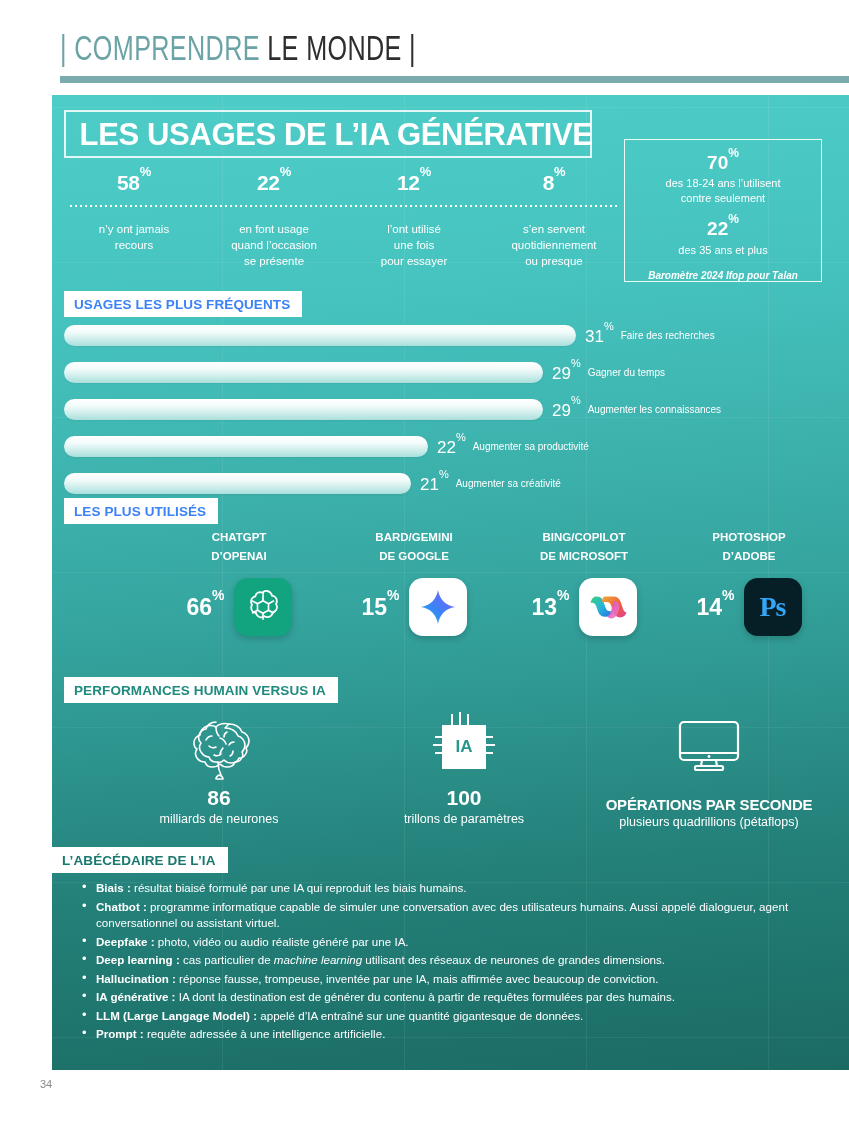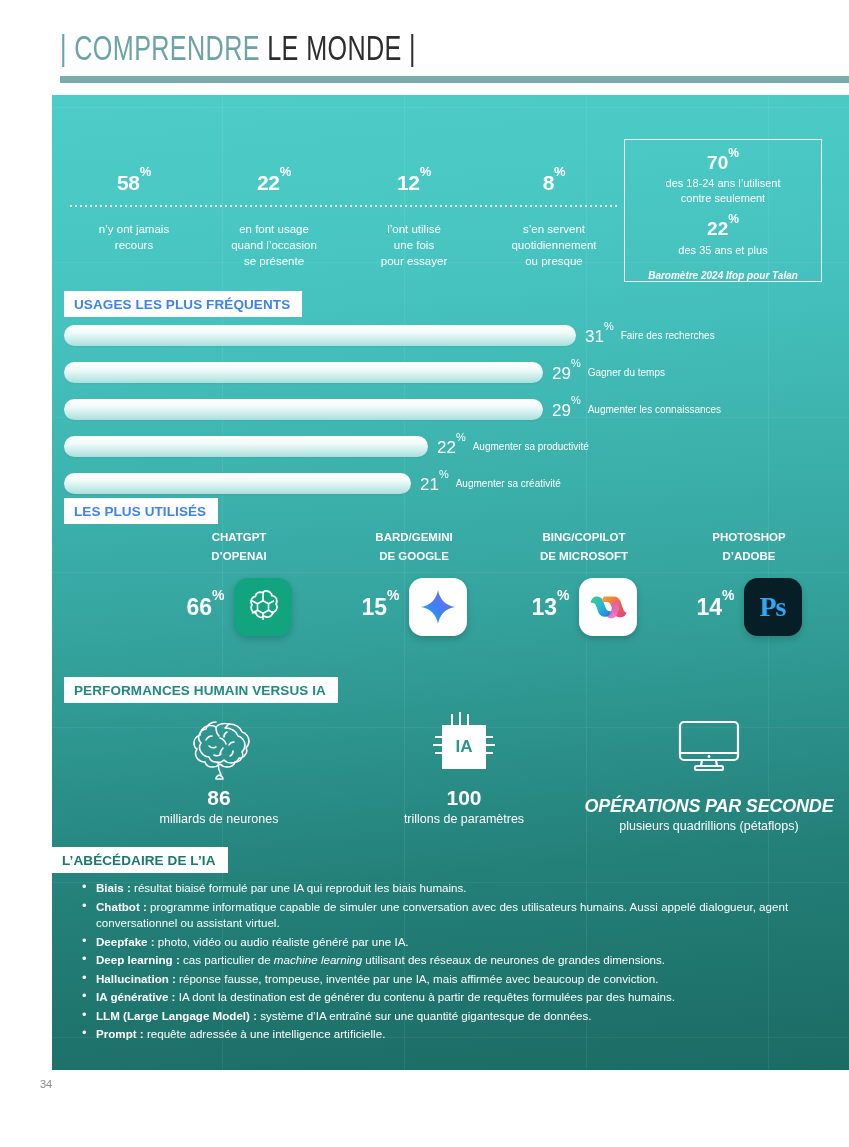--- a/index.html
+++ b/index.html
@@ -134,21 +134,21 @@
     font-size: 28px; font-weight: 700; color: #34a6f5;
     font-family: "Liberation Serif", serif; letter-spacing: -1px;
   }
 
   
   .perf { position: absolute; left: 12px; top: 615px; width: 775px; height: 145px; }
   .perf-item { position: absolute; text-align: center; color: #fff; }
   .perf-icon { height: 74px; display: flex; align-items: center; justify-content: center; }
   .perf-num { font-size: 21px; font-weight: 700; margin-top: 2px; }
   .perf-cap { font-size: 12.5px; margin-top: 2px; }
-  .perf-title { font-size: 18px; font-weight: 700; letter-spacing: -.2px; font-style: italic; }
+  .perf-title { font-size: 15px; font-weight: 700; letter-spacing: -.2px; }
   .chip-ic {
     width: 44px; height: 44px; background: #fff; position: relative;
     display: flex; align-items: center; justify-content: center;
   }
   .chip-ic span { color: #2b968c; font-size: 17px; font-weight: 700; }
   .pin { position: absolute; background: #fff; }
 
   
   .gloss { position: absolute; left: 30px; top: 785px; width: 730px; }
   .gl-item {
@@ -173,20 +173,23 @@
 
   <div class="rubric">
     <div class="rubric-txt">
       <span class="rub-a">| COMPRENDRE </span><span class="rub-b">LE MONDE |</span>
     </div>
   </div>
   <div class="rubric-rule"></div>
 
   <div class="poster">
 
+    <div class="title-box">
+      <h1>LES USAGES DE L’IA GÉNÉRATIVE</h1>
+    </div>
 
     <div class="stats">
       <div class="stats-row">
         <div class="stat">
           <div class="stat-num"><span>58</span><sup>%</sup></div>
         </div>
         <div class="stat">
           <div class="stat-num"><span>22</span><sup>%</sup></div>
         </div>
         <div class="stat">
@@ -396,20 +399,20 @@
 
     <div class="chip darker" style="left:0px; top:752px;">L’ABÉCÉDAIRE DE L’IA</div>
 
     <div class="gloss">
       <div class="gl-item"><span class="gl-term">Biais :</span><span> résultat biaisé formulé par une IA qui reproduit les biais humains.</span></div>
       <div class="gl-item"><span class="gl-term">Chatbot :</span><span> programme informatique capable de simuler une conversation avec des utilisateurs humains. Aussi appelé dialogueur, agent conversationnel ou assistant virtuel.</span></div>
       <div class="gl-item"><span class="gl-term">Deepfake :</span><span> photo, vidéo ou audio réaliste généré par une IA.</span></div>
       <div class="gl-item"><span class="gl-term">Deep learning :</span><span> cas particulier de </span><span class="gl-it">machine learning</span><span> utilisant des réseaux de neurones de grandes dimensions.</span></div>
       <div class="gl-item"><span class="gl-term">Hallucination :</span><span> réponse fausse, trompeuse, inventée par une IA, mais affirmée avec beaucoup de conviction.</span></div>
       <div class="gl-item"><span class="gl-term">IA générative :</span><span> IA dont la destination est de générer du contenu à partir de requêtes formulées par des humains.</span></div>
-      <div class="gl-item"><span class="gl-term">LLM (Large Langage Model) :</span><span> système d’IA entraîné sur une quantité gigantesque de données.</span></div>
+      <div class="gl-item"><span class="gl-term">LLM (Large Langage Model) :</span><span> appelé d’IA entraîné sur une quantité gigantesque de données.</span></div>
       <div class="gl-item"><span class="gl-term">Prompt :</span><span> requête adressée à une intelligence artificielle.</span></div>
     </div>
 
   </div>
 
   <div class="folio">34</div>
 </div>
 
 </body></html>

